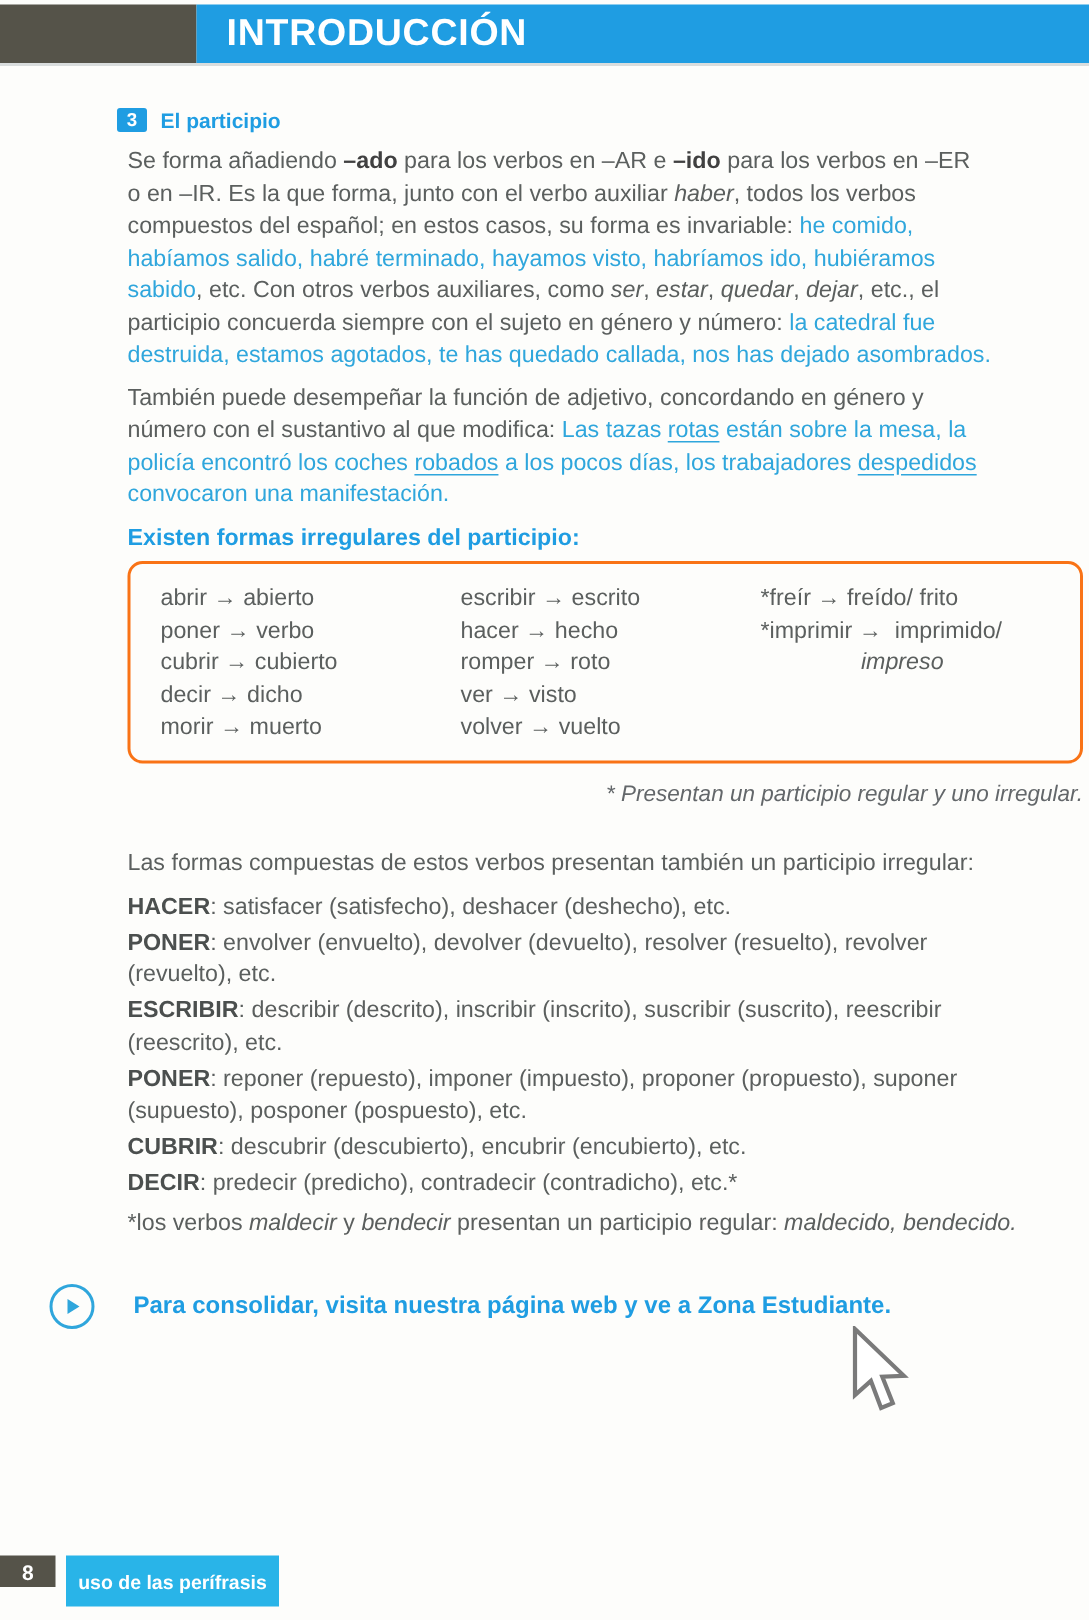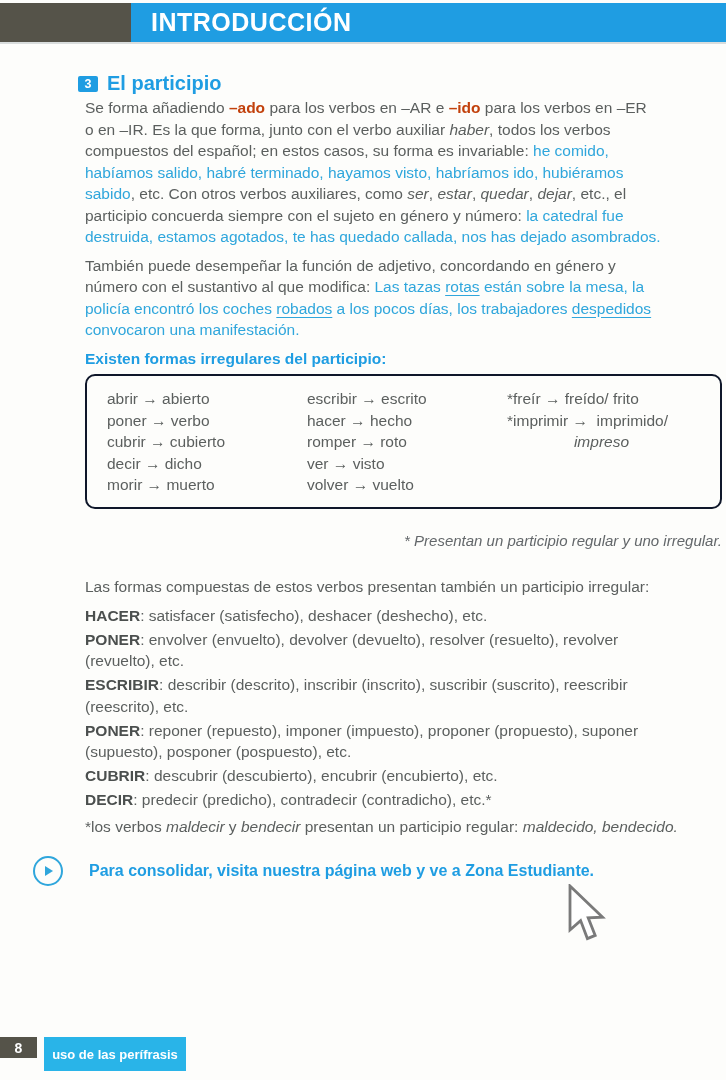--- a/index.html
+++ b/index.html
@@ -12,34 +12,34 @@
   .hdr {position:absolute; top:3px; left:0; width:726px; height:39px;}
   .hdr-dark {position:absolute; left:0; top:0; width:131px; height:39px; background:#555349;}
   .hdr-blue {position:absolute; left:131px; top:0; width:595px; height:41px; background:#1f9de2;}
   .hdr-shadow {position:absolute; left:0; top:39px; width:726px; height:2px; background:#d9dddd;}
   .hdr-title {position:absolute; left:20px; top:0; height:39px; line-height:39px;
     color:#ffffff; font-size:25px; font-weight:bold; letter-spacing:0.5px;}
   
   .sec {position:absolute; left:78px; top:72px; display:flex; align-items:center; gap:9px;}
   .badge {min-width:20px; height:16px; background:#1f9de2; color:#fff; font-size:12.5px;
     font-weight:bold; display:flex; align-items:center; justify-content:center; border-radius:2px;}
-  .sec-title {color:#1f9de2; font-weight:bold; font-size:20px;}
+  .sec-title {color:#1f9de2; font-weight:bold; font-size:14px;}
   
   .content {position:absolute; left:85px; top:97px; width:637px;
     color:#5b5f5e; font-size:15.5px; line-height:21.5px;}
   .para {margin:0 0 7px 0;}
   .sp-p {}
-  .sp-b {font-weight:bold; color:#c2410c;text-align:right;}
+  .sp-b {font-weight:bold; color:#404040;text-align:right;}
   .sp-i {font-style:italic;}
   .sp-bl {color:#2fa6dc;}
   .sp-blu {color:#2fa6dc; text-decoration:underline; text-underline-offset:3px;}
   .h-blue {color:#1f9de2; font-weight:bold; font-size:15.5px; margin:0 0 5px 0;}
   
-  .pbox {border:2px solid #0f172a; border-radius:10px; display:flex;
-    padding:12px 0 11px 0; margin:0 0 21px 0; box-sizing:border-box; width:637px;}
+  .pbox {border:2px solid #f97316; border-radius:10px; display:flex;
+    padding:12px 0 11px 0; margin:0 0 10px 0; box-sizing:border-box; width:637px;}
   .box-col {padding-left:20px; width:200px; box-sizing:border-box;}
   .box-col3 {flex:1; padding-right:10px;}
   .bx-line {line-height:21.5px; white-space:pre;}
   .box-col3 .bx-line:last-child {text-align:center; padding-right:14px;font-style:italic;}
   .caption {text-align:right; font-style:italic; font-size:15px; color:#63676a; margin:0 0 25px 0;}
   
   .entry {margin:0 0 2.5px 0;}
   .entry b {color:#4b4f4e;}
   .footnote {margin:5px 0 0 0; font-size:15.5px;}
   

